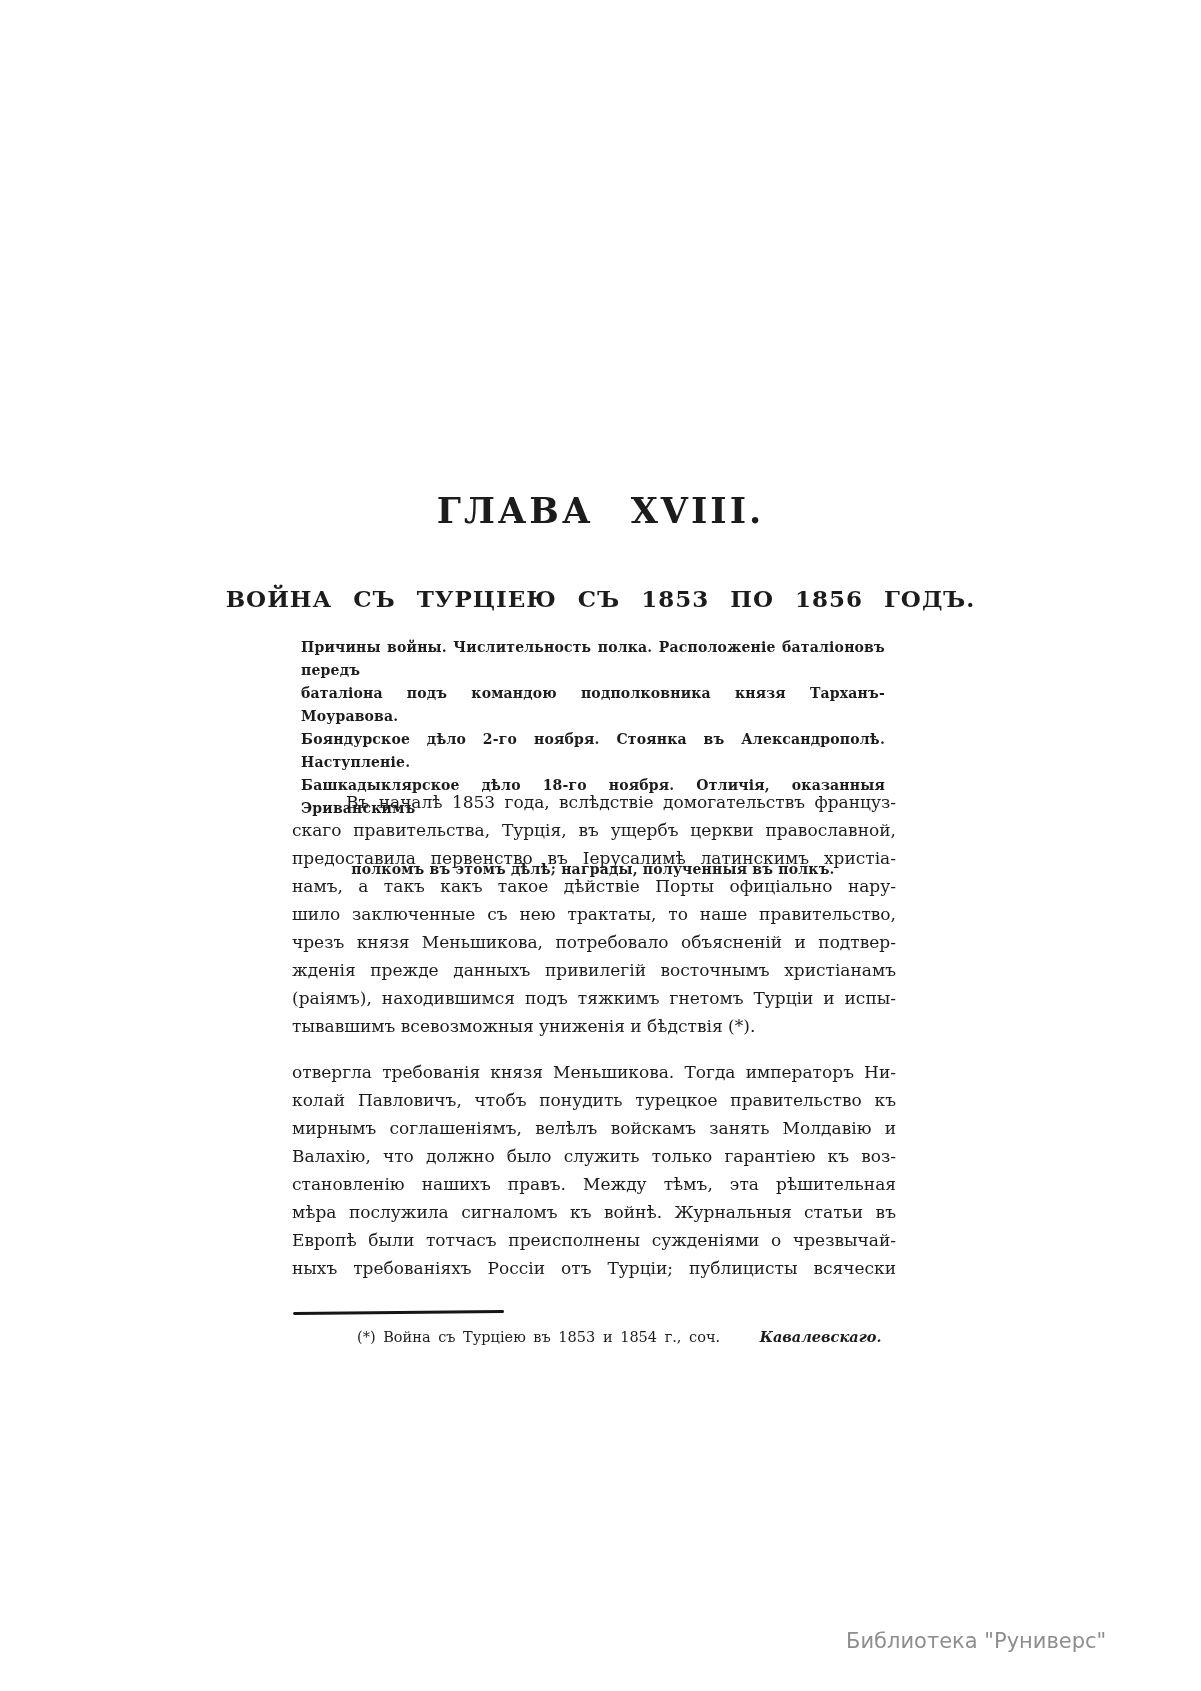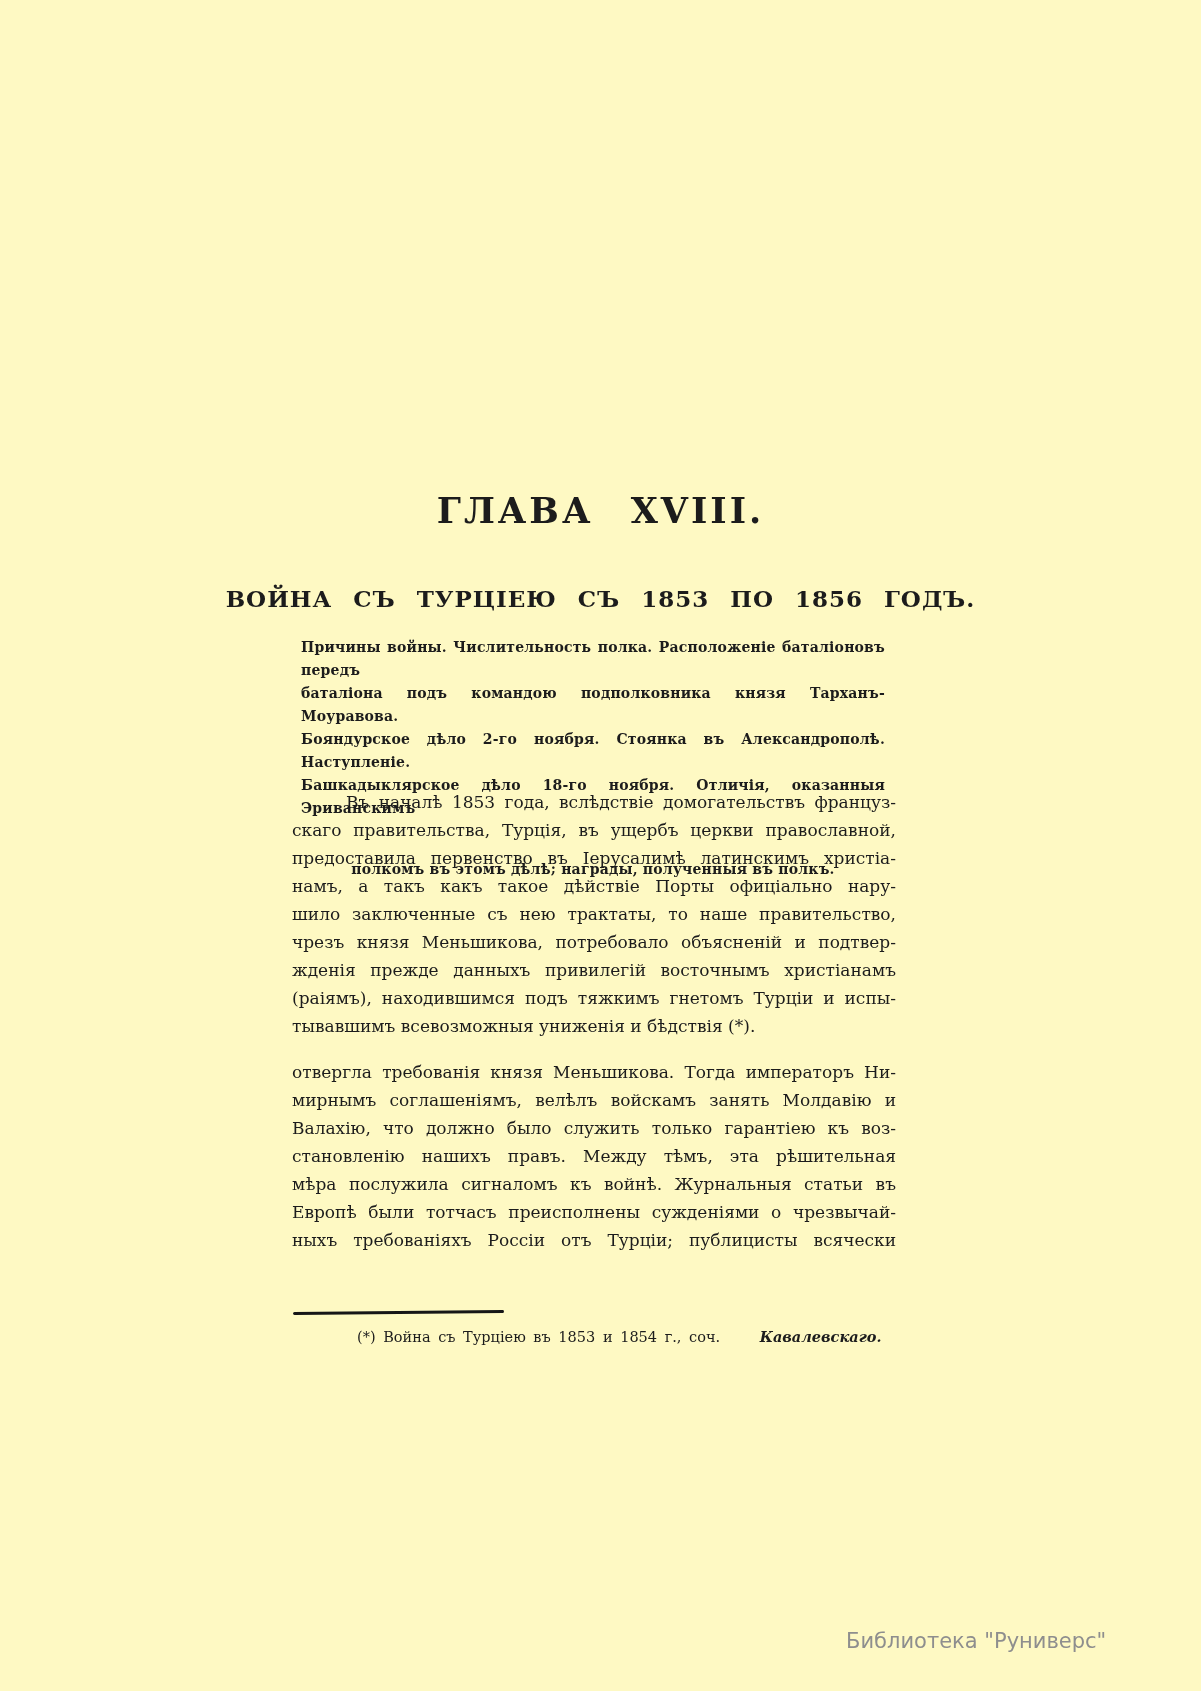--- a/index.html
+++ b/index.html
@@ -50,21 +50,21 @@
   .footnote .author{font-style:italic;font-weight:bold;margin-left:32px;}
   .watermark{
     position:absolute;left:846px;top:1629px;
     font-family:"DejaVu Sans",sans-serif;
     font-size:21px;
   }
 </style>
 </head>
 <body>
 
-<div class="page" style="background: #fef9c3; color: rgb(28, 28, 28);">
+<div class="page" style="background: #ffffff; color: rgb(28, 28, 28);">
 
   <div class="chapter-title">ГЛАВА XVIII.</div>
 
   <div class="chapter-subtitle">ВОЙНА СЪ ТУРЦІЕЮ СЪ 1853 ПО 1856 ГОДЪ.</div>
 
   <div class="summary">
       <div class="tline">Причины войны. Числительность полка. Расположеніе баталіоновъ передъ</div>
       <div class="tline">баталіона подъ командою подполковника князя Тарханъ-Моуравова.</div>
       <div class="tline">Бояндурское дѣло 2-го ноября. Стоянка въ Александрополѣ. Наступленіе.</div>
       <div class="tline">Башкадыклярское дѣло 18-го ноября. Отличія, оказанныя Эриванскимъ</div>
@@ -78,20 +78,21 @@
       <div class="tline">намъ, а такъ какъ такое дѣйствіе Порты офиціально нару-</div>
       <div class="tline">шило заключенные съ нею трактаты, то наше правительство,</div>
       <div class="tline">чрезъ князя Меньшикова, потребовало объясненій и подтвер-</div>
       <div class="tline">жденія прежде данныхъ привилегій восточнымъ христіанамъ</div>
       <div class="tline">(раіямъ), находившимся подъ тяжкимъ гнетомъ Турціи и испы-</div>
       <div class="tline last-left">тывавшимъ всевозможныя униженія и бѣдствія (*).</div>
     </div>
 
   <div class="body-para para-2">
       <div class="tline">отвергла требованія князя Меньшикова. Тогда императоръ Ни-</div>
+      <div class="tline">колай Павловичъ, чтобъ понудить турецкое правительство къ</div>
       <div class="tline">мирнымъ соглашеніямъ, велѣлъ войскамъ занять Молдавію и</div>
       <div class="tline">Валахію, что должно было служить только гарантіею къ воз-</div>
       <div class="tline">становленію нашихъ правъ. Между тѣмъ, эта рѣшительная</div>
       <div class="tline">мѣра послужила сигналомъ къ войнѣ. Журнальныя статьи въ</div>
       <div class="tline">Европѣ были тотчасъ преисполнены сужденіями о чрезвычай-</div>
       <div class="tline">ныхъ требованіяхъ Россіи отъ Турціи; публицисты всячески</div>
     </div>
 
   <div class="footnote-rule"></div>
 

